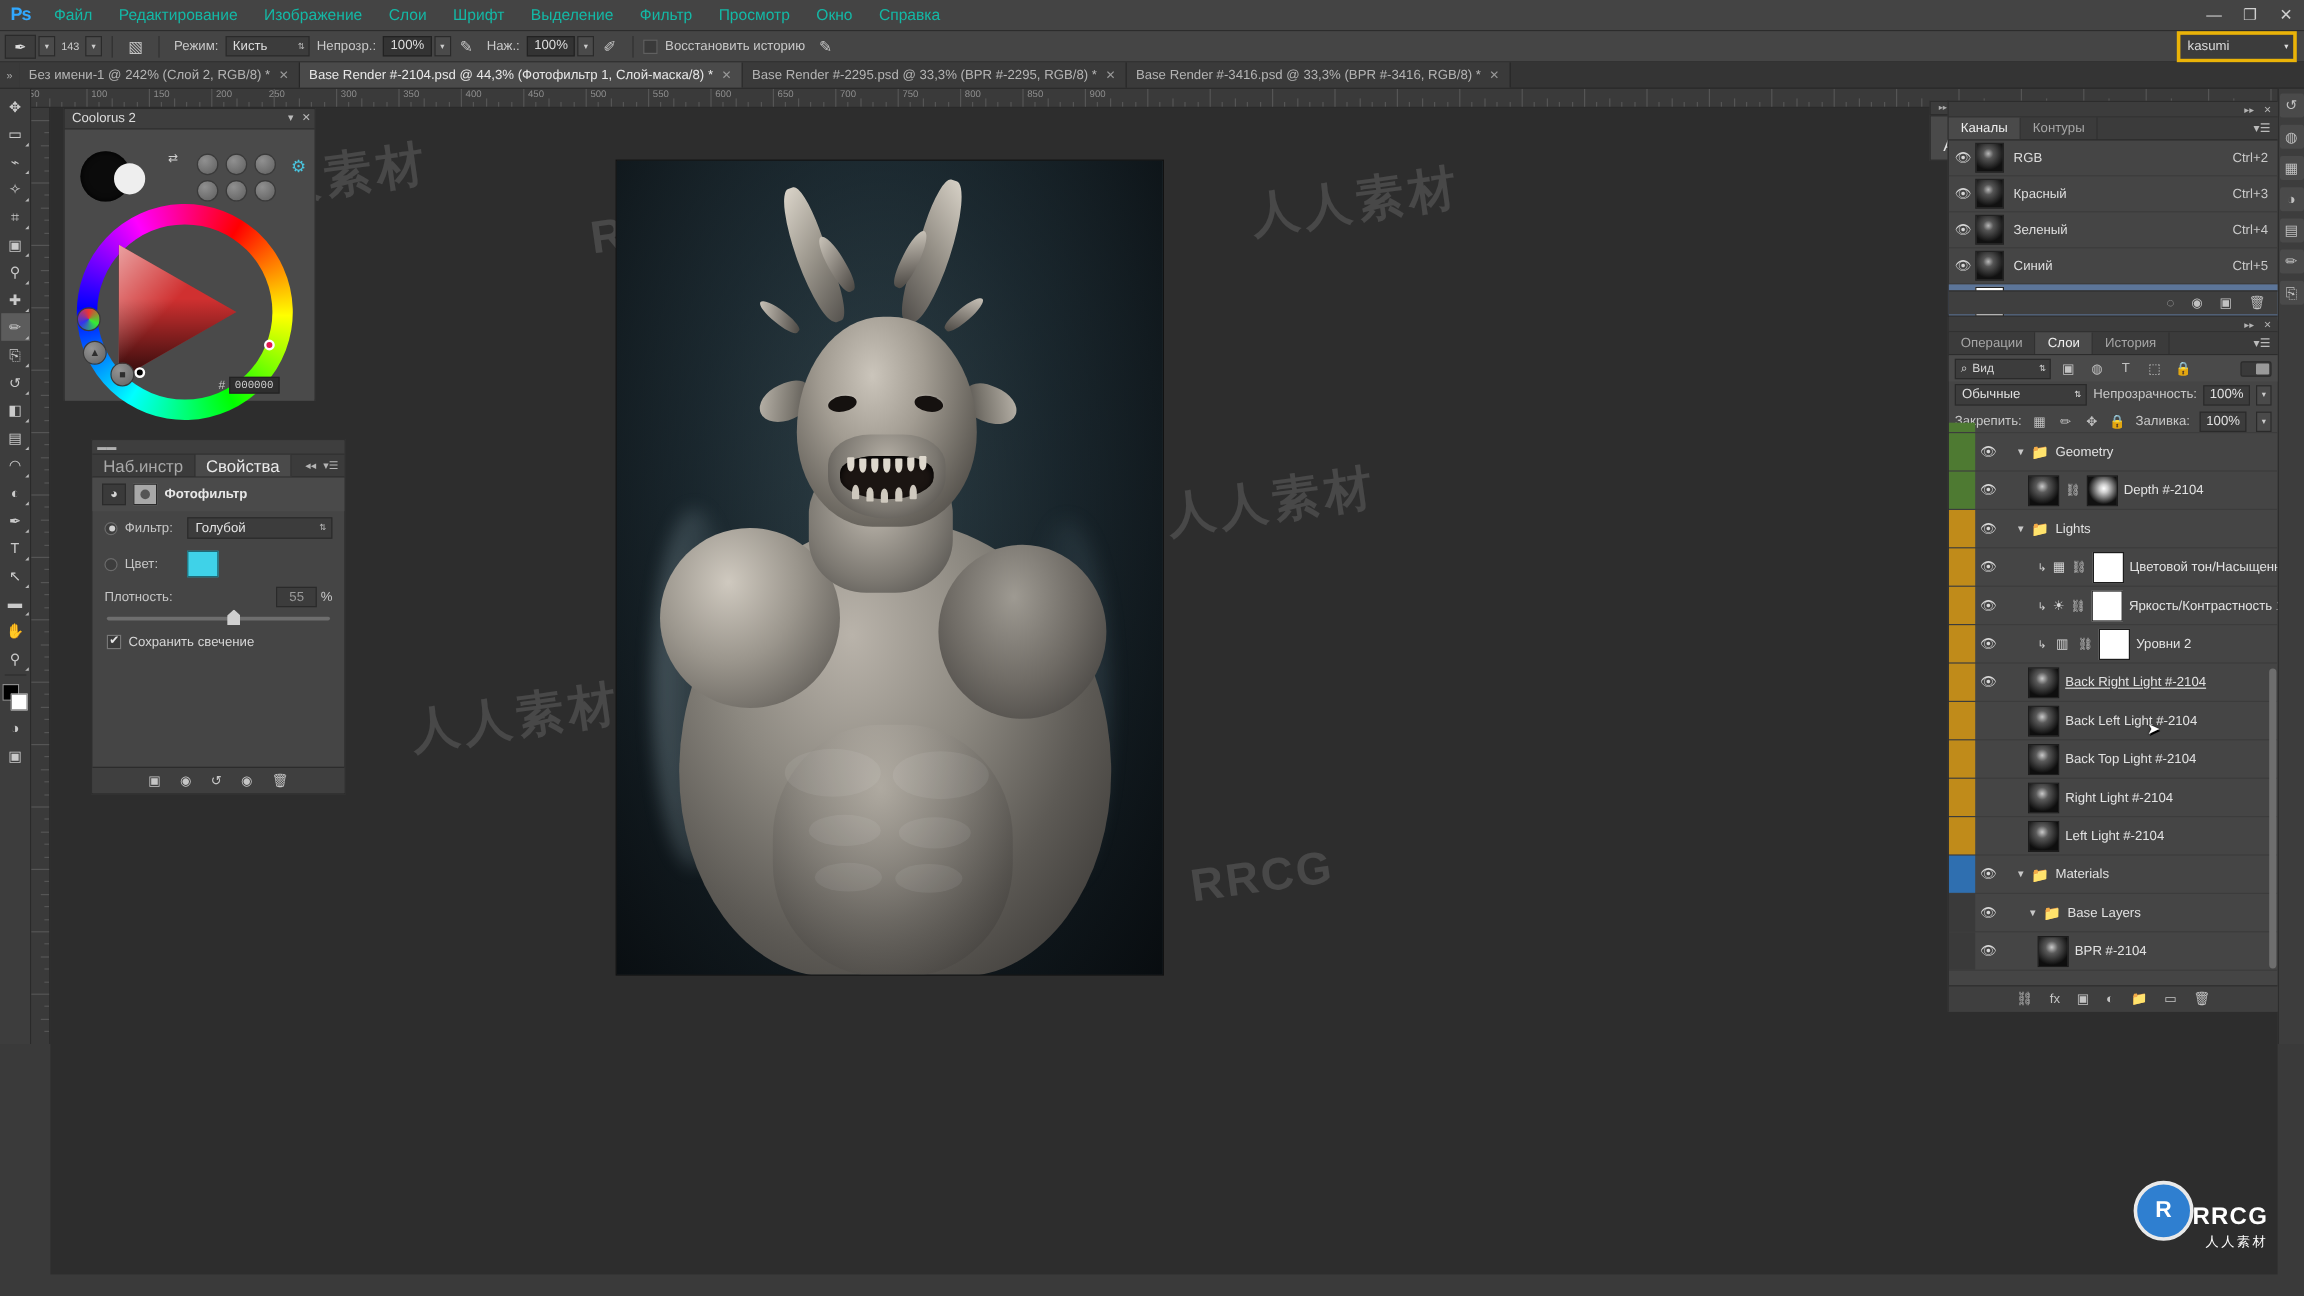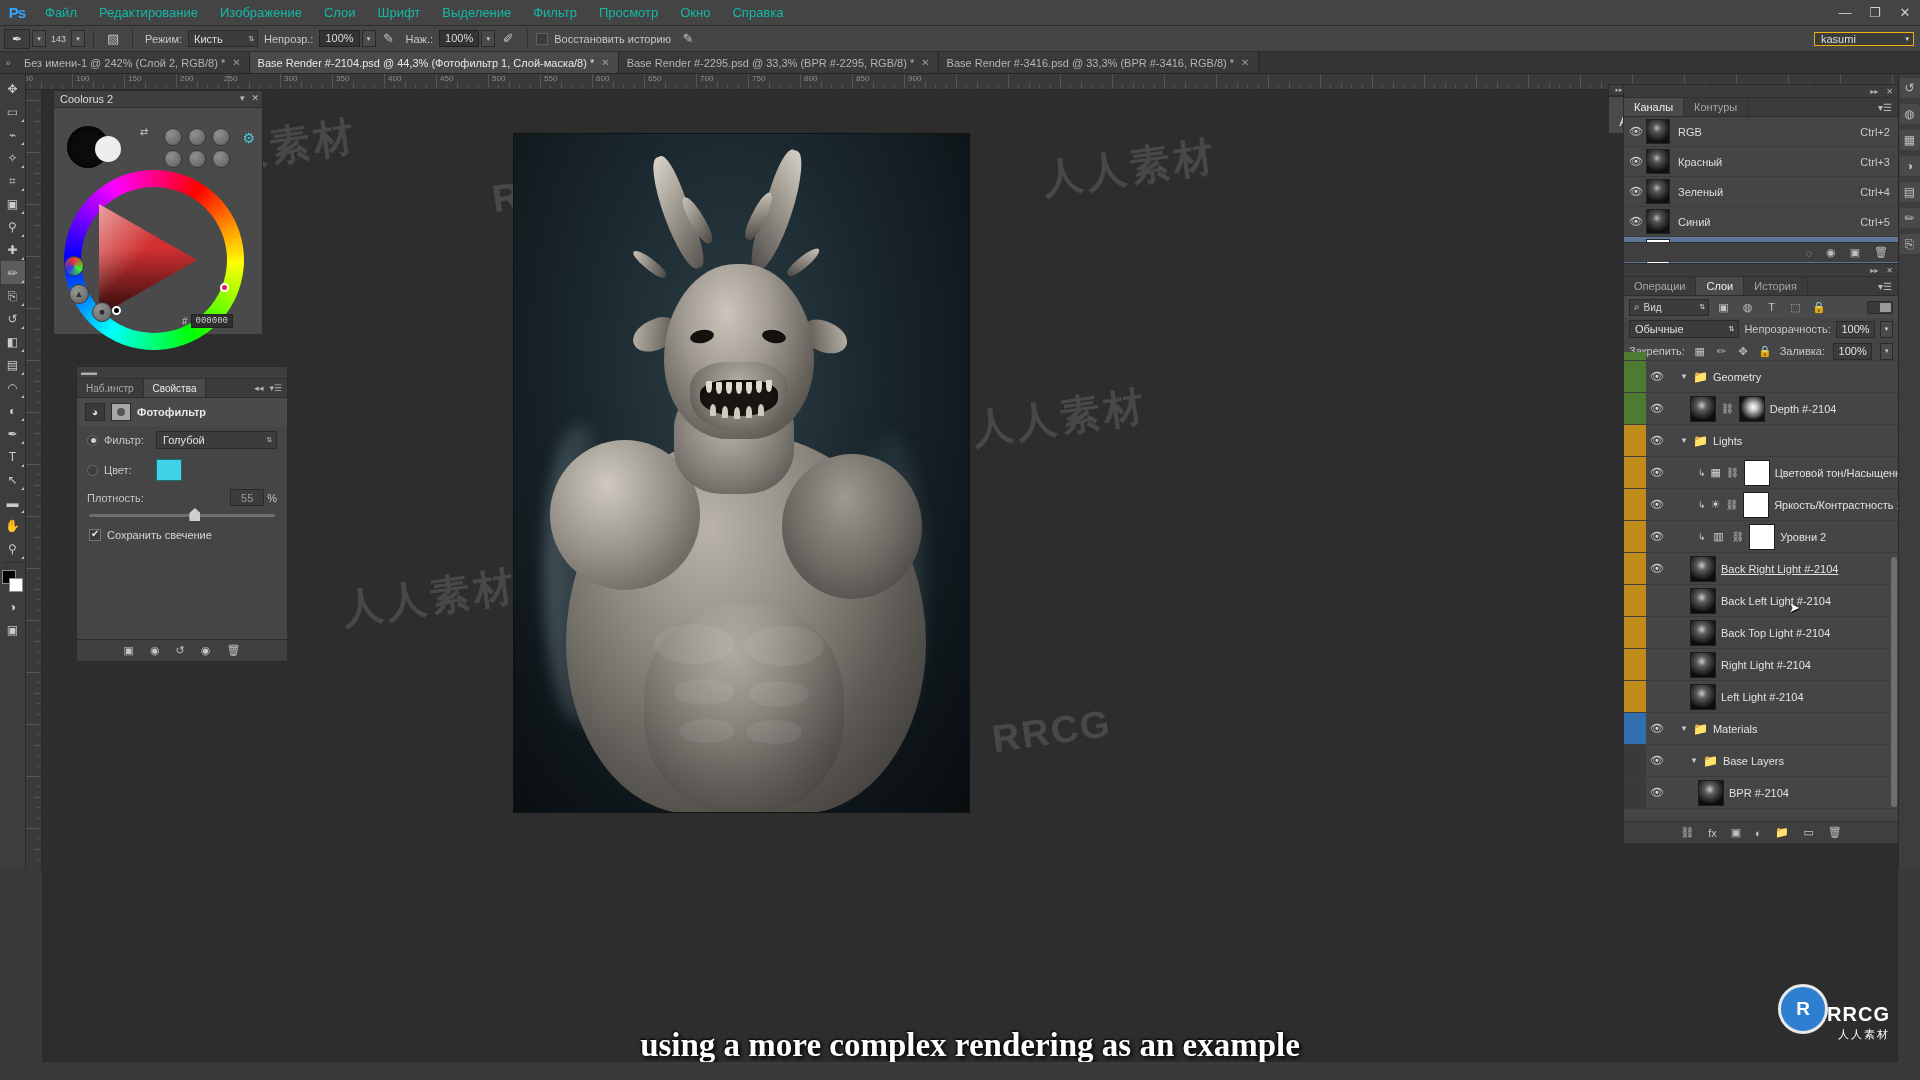--- a/index.html
+++ b/index.html
@@ -65,21 +65,21 @@
   .ob-icon {
     width: 22px; height: 20px; display: flex; align-items: center;
     justify-content: center; color: #c4c4c4; font-size: 13px;
   }
   .ob-check {
     width: 12px; height: 12px; background: #3a3a3a; border: 1px solid #606060;
     display: inline-block;
   }
   .ob-right { margin-left: auto; display: flex; align-items: center; gap: 6px; padding-right: 6px; }
   .ws-combo {
-    background: #3c3c3c; border: 1px solid #eab308; height: 14px;
+    background: #3c3c3c; border: 3px solid #eab308; height: 26px;
     font-size: 11px; color: #ddd; padding: 0 18px 0 6px; min-width: 100px;
     display: flex; align-items: center; position: relative;
   }
 
   
   .tabbar {
     position: absolute; top: 52px; left: 0; width: 1920px; height: 22px;
     background: #343434; display: flex; align-items: stretch;
     border-bottom: 1px solid #262626;
   }
@@ -356,21 +356,21 @@
     height: 12px; background: #3e3e3e; display: flex; align-items: center;
     justify-content: flex-start; padding-left: 4px; gap: 6px;
     border-bottom: 1px solid #2f2f2f;
   }
   .pp-grip .g { font-size: 8px; color: #b0b0b0; }
   .pp-tabs {
     height: 19px; background: #3b3b3b; display: flex; align-items: stretch;
     border-bottom: 1px solid #2c2c2c;
   }
   .pp-tab {
-    padding: 0 9px; display: flex; align-items: center; font-size: 10px;
+    padding: 0 9px; display: flex; align-items: center; font-size: 14px;
     color: #a9a9a9; border-right: 1px solid #2f2f2f;
   }
   .pp-tab.active { background: #4a4a4a; color: #eaeaea; }
   .pp-tabs .right { margin-left: auto; display: flex; align-items: center; gap: 6px; padding: 0 5px; font-size: 9px; color: #b5b5b5; }
   .pp-hdr {
     height: 28px; display: flex; align-items: center; gap: 6px; padding: 0 8px;
     background: #4a4a4a;
   }
   .pp-ic1 {
     width: 20px; height: 18px; background: #3a3a3a; border: 1px solid #2b2b2b;
@@ -1082,21 +1082,20 @@
 
       <div class="musc" style="left:140px;top:490px;width:80px;height:40px;"></div>
       <div class="musc" style="left:230px;top:492px;width:80px;height:40px;"></div>
       <div class="musc" style="left:160px;top:545px;width:60px;height:26px;"></div>
       <div class="musc" style="left:235px;top:547px;width:60px;height:26px;"></div>
       <div class="musc" style="left:165px;top:585px;width:56px;height:24px;"></div>
       <div class="musc" style="left:232px;top:586px;width:56px;height:24px;"></div>
 
     </div>
 
-    <div class="sub-en" style="bottom:-2px;">using a more complex rendering as an example</div>
 
     <div class="logo-badge">R</div>
     <div class="logo-txt">RRCG</div>
     <div class="logo-sub">人人素材</div>
   </div>
 
   <div class="coolorus">
     <div class="cl-head">
       <span class="cl-title">Coolorus 2</span>
       <span class="mini">

